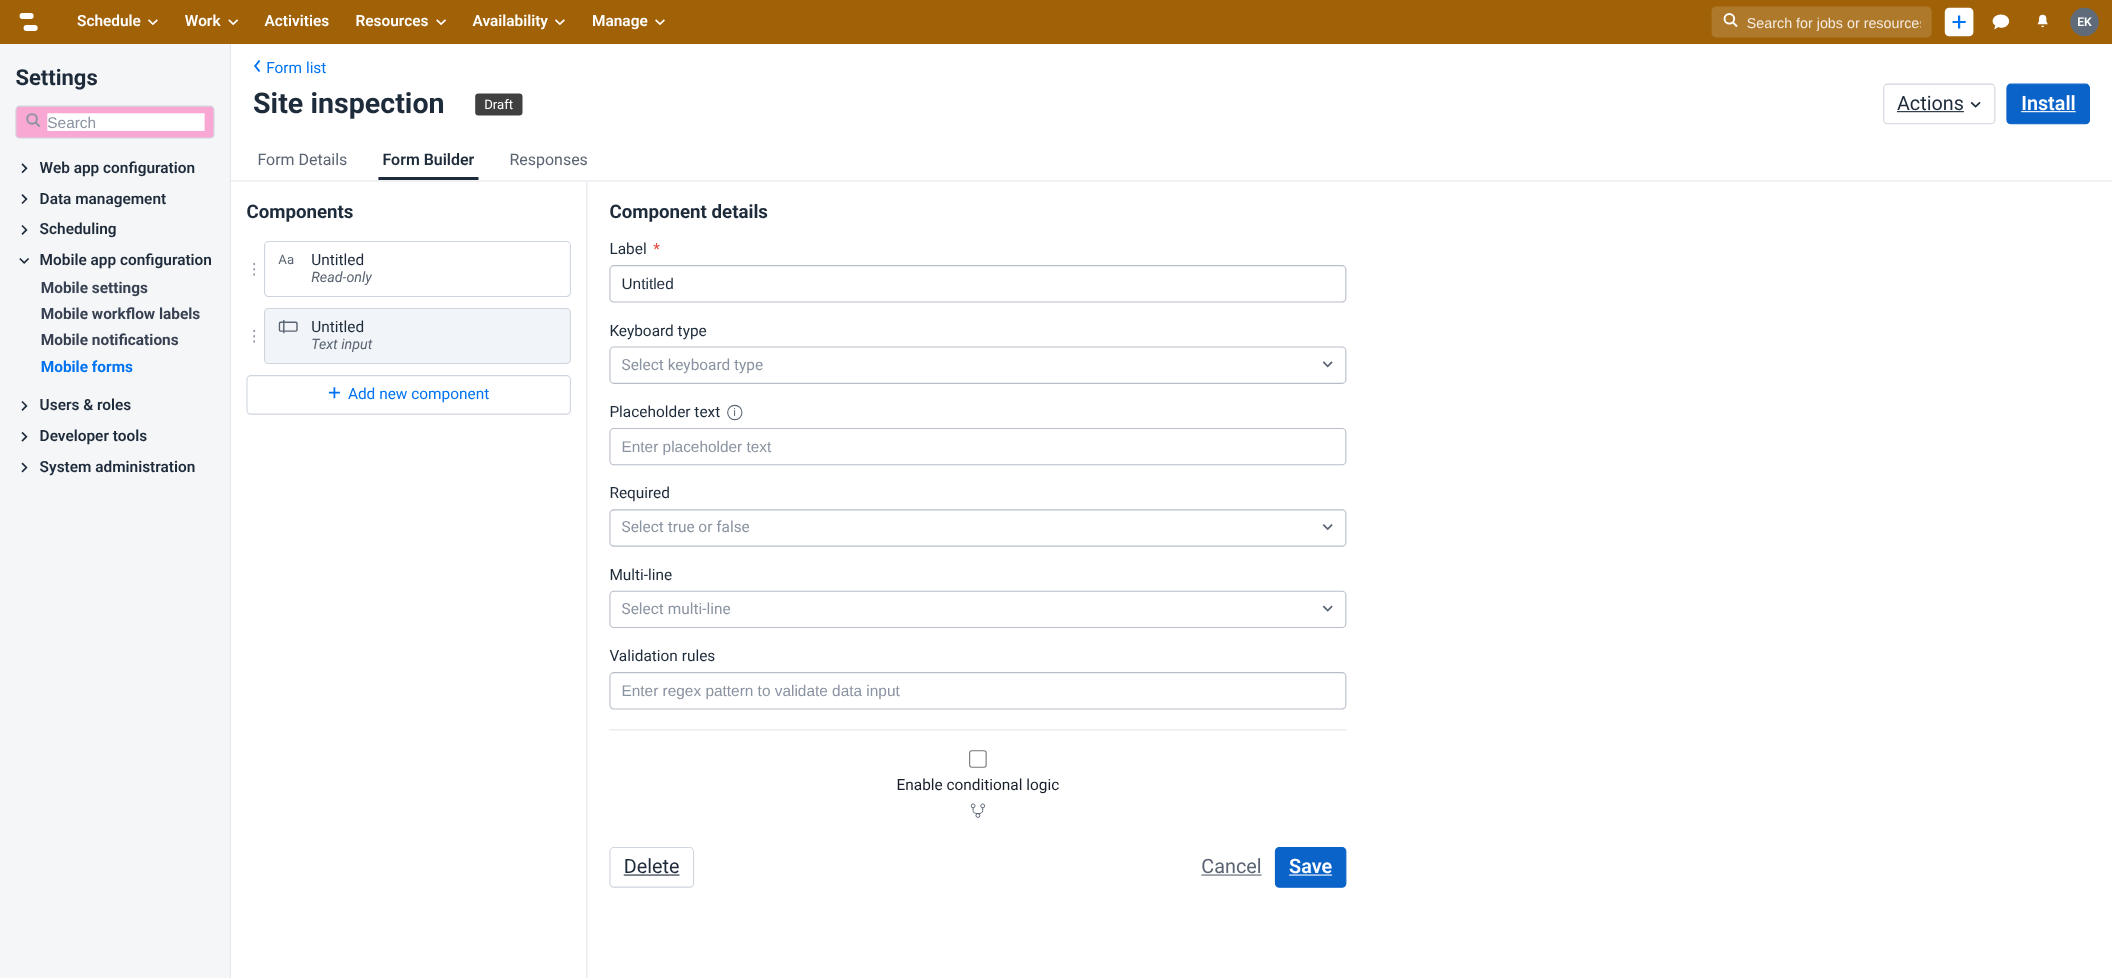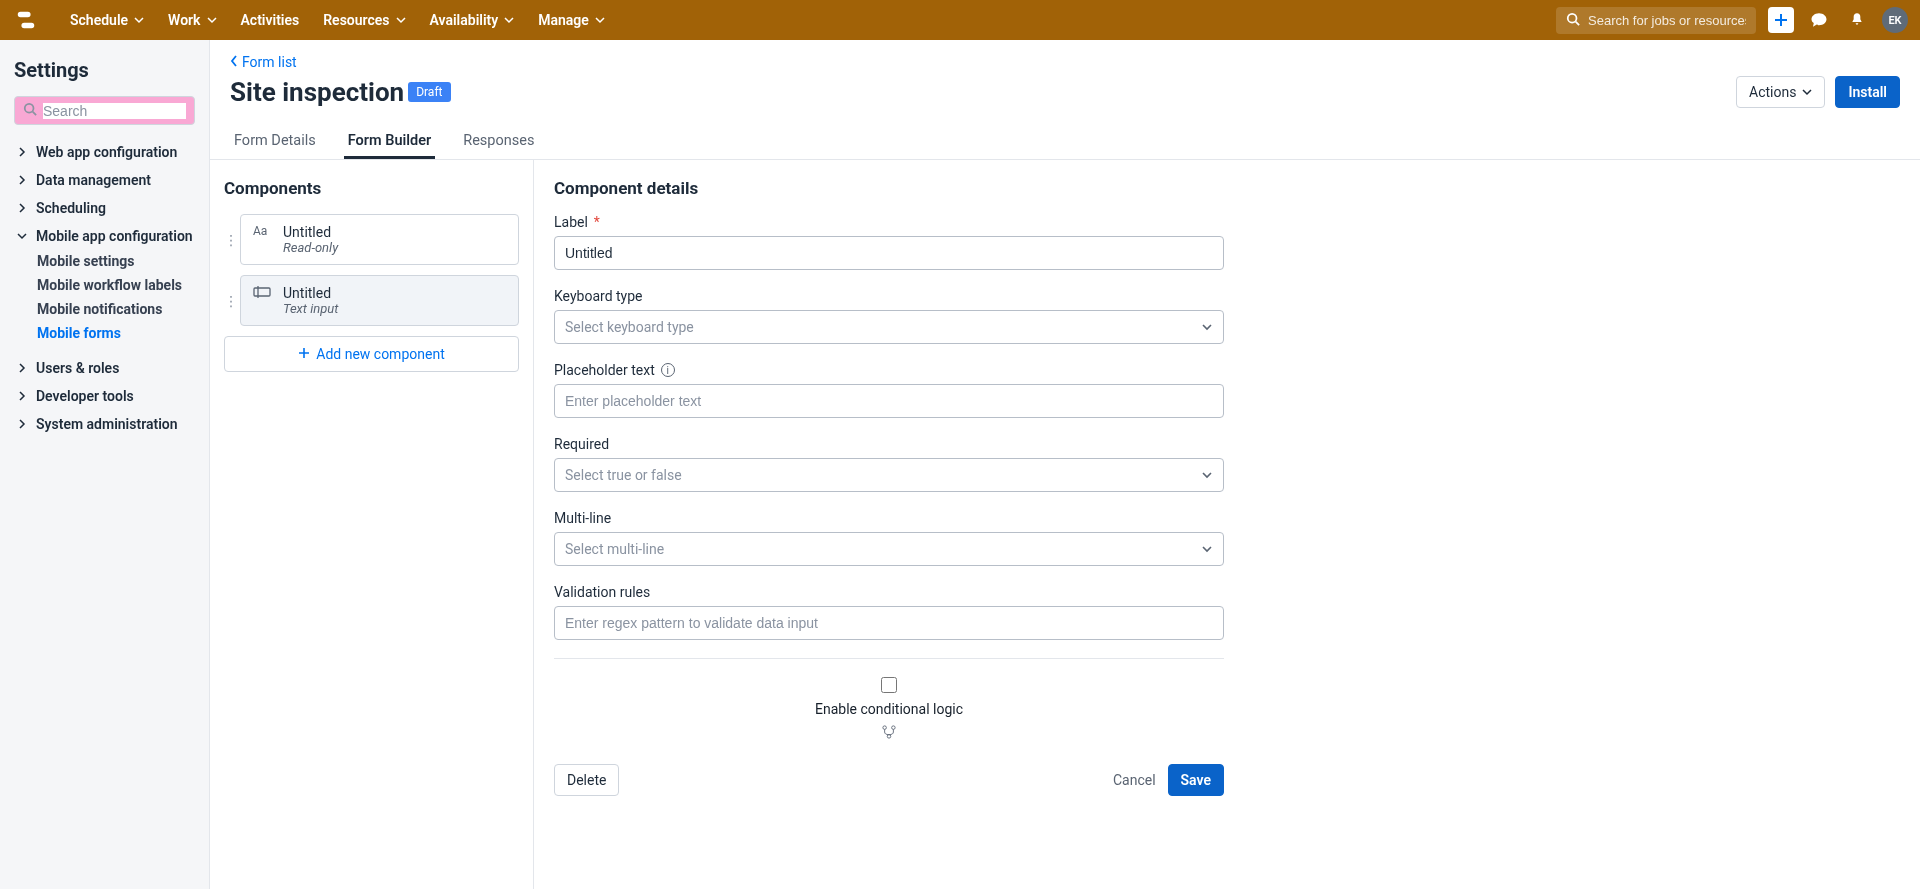--- a/index.html
+++ b/index.html
@@ -35,23 +35,23 @@
 .sidebar .sub { padding-left:23px; }
 .sidebar .sub a { display:block; padding:4px 0; color:#374151; text-decoration:none; font-size:14px; cursor:pointer;font-weight:bold; }
 .sidebar .sub a.active { color:#0073f0; }
 
 
 .content { flex:1; display:flex; flex-direction:column; overflow:hidden; }
 .pagehead { padding: 14px 20px 0 20px; border-bottom:1px solid #e3e6eb; }
 .breadcrumb { display:flex; align-items:center; gap:4px; color:#0073f0; font-size:14px; cursor:pointer; margin-bottom:6px; }
 .titlebar { display:flex; align-items:center; }
 .titlebar h2 { font-size:26px; font-weight:700; color:#1e2b3a; }
-.badge { background:#3b82f6; color:#fff; font-size:12px; padding:3px 8px; border-radius:3px; margin-left:4px;text-align:center; }
+.badge { background:#404040; color:#fff; font-size:12px; padding:3px 8px; border-radius:3px; margin-left:28px;text-align:center; }
 .titlebar .spacer { flex:1; }
-.btn { border:1px solid #cfd5dd; background:#fff; padding:7px 12px; border-radius:4px; cursor:pointer; font-size:14px; color:#1e2b3a; display:flex; align-items:flex-start; gap:6px; }
+.btn { border:1px solid #cfd5dd; background:#fff; padding:7px 12px; border-radius:4px; cursor:pointer; font-size:18px; color:#1e2b3a; display:flex; align-items:flex-start; gap:6px;text-decoration:underline; }
 .btn.primary { background:#0a63c9; color:#fff; border-color:#0a63c9; font-weight:600; }
 .titlebar .btn + .btn { margin-left:10px; }
 .tabs { display:flex; gap:24px; margin-top:14px; }
 .tabs .tab { padding:10px 4px; cursor:pointer; color:#5a6472; font-size:14.5px; }
 .tabs .tab.active { color:#1e2b3a; font-weight:600; box-shadow: inset 0 -3px 0 #1e2b3a; }
 
 
 .builder { flex:1; display:flex; overflow:hidden; }
 .comp-panel { width:324px; border-right:1px solid #e3e6eb; padding:18px 14px; overflow:auto; }
 .panel-title { font-size:17px; font-weight:700; color:#1e2b3a; margin-bottom:16px; }

